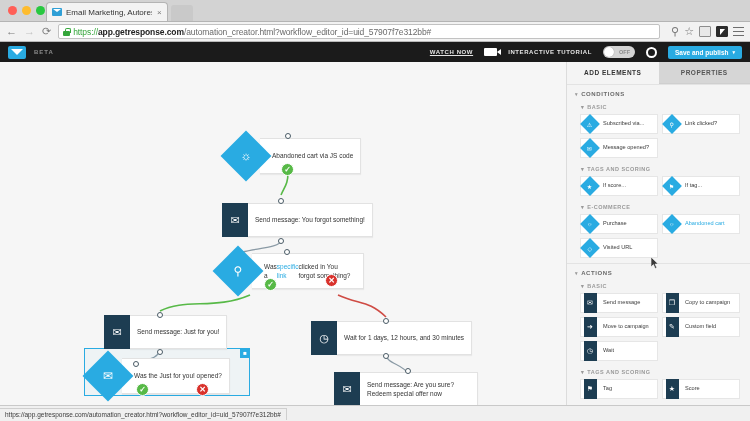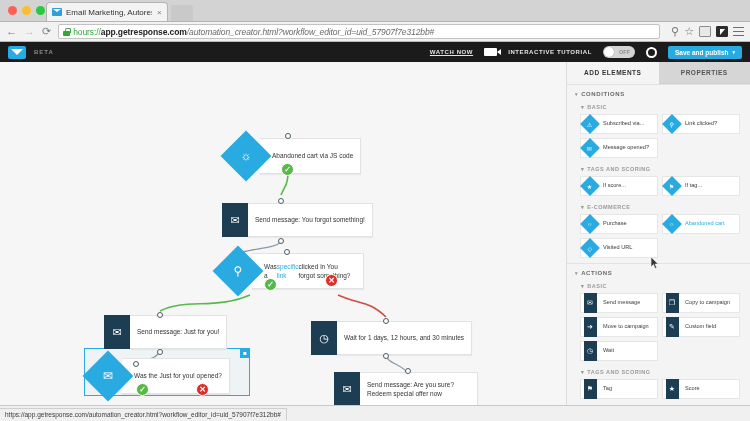--- a/index.html
+++ b/index.html
@@ -30,21 +30,21 @@
           align-items:center;padding:0 6px;gap:7px;}
   .navicon{font-size:11px;color:#7a7a7a;line-height:1;cursor:default;}
   .navicon.dim{color:#c2c2c2;}
   .omnibox{flex:1;height:15px;background:#fff;border:1px solid #c2c2c2;border-radius:2px;
            display:flex;align-items:center;padding:0 4px;overflow:hidden;}
   .lock{width:7px;height:8px;position:relative;flex:none;margin-right:3px;}
   .lock:before{content:"";position:absolute;left:0;bottom:0;width:7px;height:5px;background:#35a63b;border-radius:1px;}
   .lock:after{content:"";position:absolute;left:1.5px;top:0;width:4px;height:4px;border:1.2px solid #35a63b;
           border-bottom:none;border-radius:2px 2px 0 0;}
   .url{font-size:8.5px;white-space:nowrap;color:#4e4e4e;letter-spacing:-.1px;}
-  .url .sch{color:#35a63b;} .url .host{color:#222;font-weight:bold;} .url .rest{color:#6a6a6a;font-style:italic;}
+  .url .sch{color:#35a63b;} .url .host{color:#222;font-weight:bold;} .url .rest{color:#6a6a6a;}
   .nav-right{display:flex;align-items:center;gap:5px;margin-left:4px;}
   .sqicon{width:12px;height:11px;border:1px solid #8d8d8d;border-radius:1px;background:#e8e8e8;}
   .sqicon.dark{background:#2b2b2b;border-color:#2b2b2b;position:relative;}
   .sqicon.dark:after{content:"";position:absolute;left:3px;top:2px;width:5px;height:6px;background:#fff;
         clip-path:polygon(0 0,100% 0,0 100%);}
   .burger{width:11px;height:9px;display:flex;flex-direction:column;justify-content:space-between;}
   .burger i{display:block;height:1.4px;background:#6e6e6e;}
 
   
   .app{position:absolute;left:0;top:42px;width:750px;height:363px;background:#f4f4f4;}
@@ -141,21 +141,21 @@
     </div>
     <div class="tab-new"></div>
   </div>
 
   <div class="navbar">
     <span class="navicon">←</span>
     <span class="navicon dim">→</span>
     <span class="navicon">⟳</span>
     <div class="omnibox">
       <span class="lock"></span>
-      <span class="url"><span class="sch">hours://</span><span class="host">app.getresponse.com</span><span class="rest">/automation_creator.html?workflow_editor_id=uid_57907f7e312bb#</span></span>
+      <span class="url"><span class="sch">https://</span><span class="host">app.getresponse.com</span><span class="rest">/automation_creator.html?workflow_editor_id=uid_57907f7e312bb#</span></span>
     </div>
     <div class="nav-right">
       <span class="navicon">⚲</span>
       <span class="navicon">☆</span>
       <span class="sqicon"></span>
       <span class="sqicon dark"></span>
       <span class="burger">
           <i></i>
           <i></i>
           <i></i>

